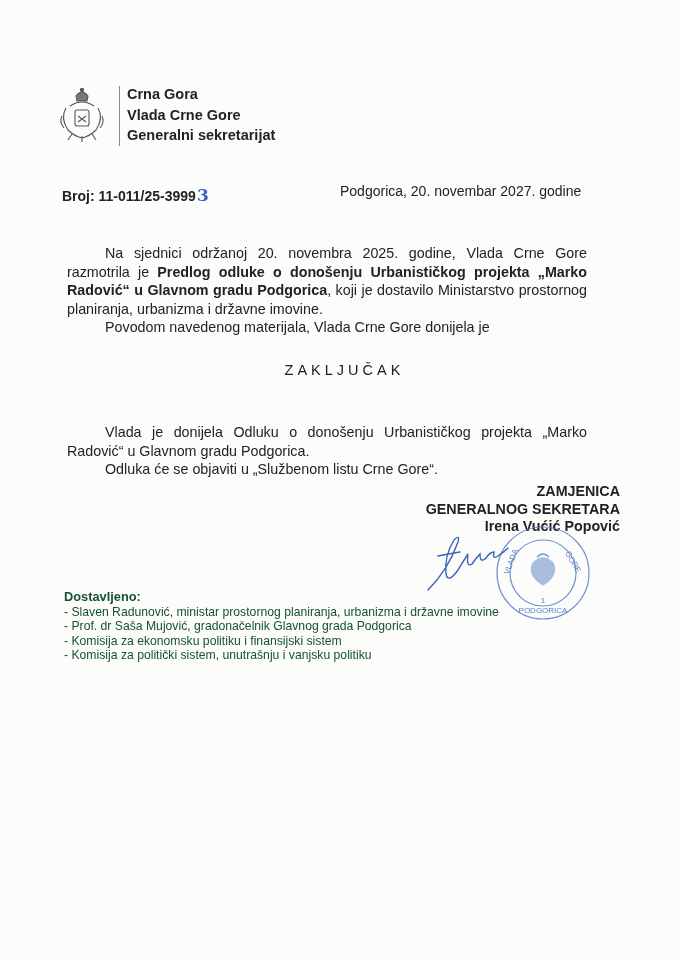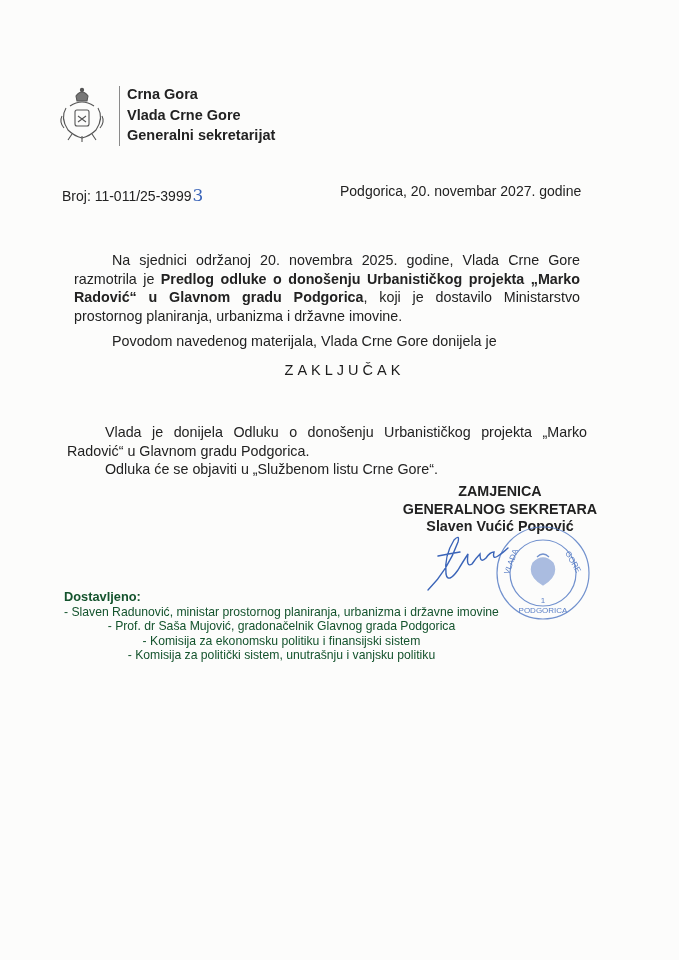--- a/index.html
+++ b/index.html
@@ -5,35 +5,35 @@
     html, body { margin: 0; padding: 0; }
     body {
       width: 679px; height: 960px; background: #fdfdfd;
       font-family: "Liberation Sans", sans-serif; color: #1c1c1c;
       position: relative; overflow: hidden;
     }
     .page { position: absolute; inset: 0; background: #fcfcfb; }
     .emblem { position: absolute; left: 58px; top: 86px; width: 48px; height: 58px; }
     .head-rule { position: absolute; left: 119px; top: 86px; width: 1px; height: 60px; background: #8a8a8a; }
     .head-lines { position: absolute; left: 127px; top: 84px; font-size: 14.5px; font-weight: bold; line-height: 20.5px; color: #222; }
-    .ref { position: absolute; left: 62px; top: 185px; font-size: 14px; color: #222; }
+    .ref { position: absolute; left: 62px; top: 185px; font-size: 14px; color: #222; font-weight: bold; }
     .ref .hw { font-family: "DejaVu Serif", serif; color: #3a64b8; font-size: 17px; margin-left: 1px; }
     .place-date { position: absolute; left: 340px; top: 183px; font-size: 14px; color: #222; }
     .body-text { position: absolute; left: 67px; top: 244px; width: 520px; font-size: 14.3px; line-height: 18.5px; color: #222; text-align: justify; }
-    .body-text p { margin: 7px; }
+    .body-text p { margin: 0; }
     .indent { text-indent: 38px; }
     .title { position: absolute; left: 0; width: 679px; top: 362px; text-align: center; font-weight: normal; font-size: 14.5px; letter-spacing: 4px; padding-left: 10px; box-sizing: border-box; }
     .concl { position: absolute; left: 67px; top: 423px; width: 520px; font-size: 14.3px; line-height: 18.5px; color: #222; text-align: justify; }
     .concl p { margin: 0; }
-    .sig { position: absolute; left: 380px; top: 483px; width: 240px; text-align: center; font-weight: bold; font-size: 14.3px; line-height: 17.5px; color: #222; }
+    .sig { position: absolute; left: 380px; top: 483px; width: 240px; text-align: right; font-weight: bold; font-size: 14.3px; line-height: 17.5px; color: #222; }
     .stamp { position: absolute; left: 493px; top: 523px; width: 100px; height: 100px; }
     .signature { position: absolute; left: 420px; top: 528px; width: 110px; height: 70px; }
     .dist { position: absolute; left: 64px; top: 590px; font-size: 12.2px; line-height: 14.5px; color: #14532d; }
     .dist .dh { font-weight: bold; font-size: 12.8px; }
-    .dist ul { list-style: none; margin: 0; padding: 0; text-align: center; }
+    .dist ul { list-style: none; margin: 0; padding: 0; }
   </style>
 </head>
 <body>
 
 <div class="page">
 
   <svg class="emblem" viewBox="0 0 48 58">
     <g fill="none" stroke="#555" stroke-width="1.1">
       <path d="M18 10 q6 -8 12 0 l-1 5 h-10 z" fill="#777"></path>
       <circle cx="24" cy="4" r="1.6" fill="#555"></circle>
@@ -68,21 +68,21 @@
   <div class="title">ZAKLJUČAK</div>
 
   <div class="concl">
     <p class="indent">Vlada je donijela Odluku o donošenju Urbanističkog projekta „Marko Radović“ u Glavnom gradu Podgorica.</p>
     <p class="indent">Odluka će se objaviti u „Službenom listu Crne Gore“.</p>
   </div>
 
   <div class="sig">
     <div>ZAMJENICA</div>
     <div>GENERALNOG SEKRETARA</div>
-    <div>Slaven Vućić Popović</div>
+    <div>Irena Vućić Popović</div>
   </div>
 
   <svg class="stamp" viewBox="0 0 100 100">
     <g fill="none" stroke="#5a7fc6" stroke-width="1.2" opacity="0.85">
       <circle cx="50" cy="50" r="46"></circle>
       <circle cx="50" cy="50" r="33"></circle>
       <path d="M40 40 q10 -10 20 0 q6 12 -10 22 q-16 -10 -10 -22z" fill="#5a7fc6" opacity="0.6"></path>
       <path d="M44 34 q6 -6 12 0"></path>
     </g>
     <text x="50" y="90" font-size="8" fill="#5a7fc6" text-anchor="middle" font-family="Liberation Sans, sans-serif">PODGORICA</text>

